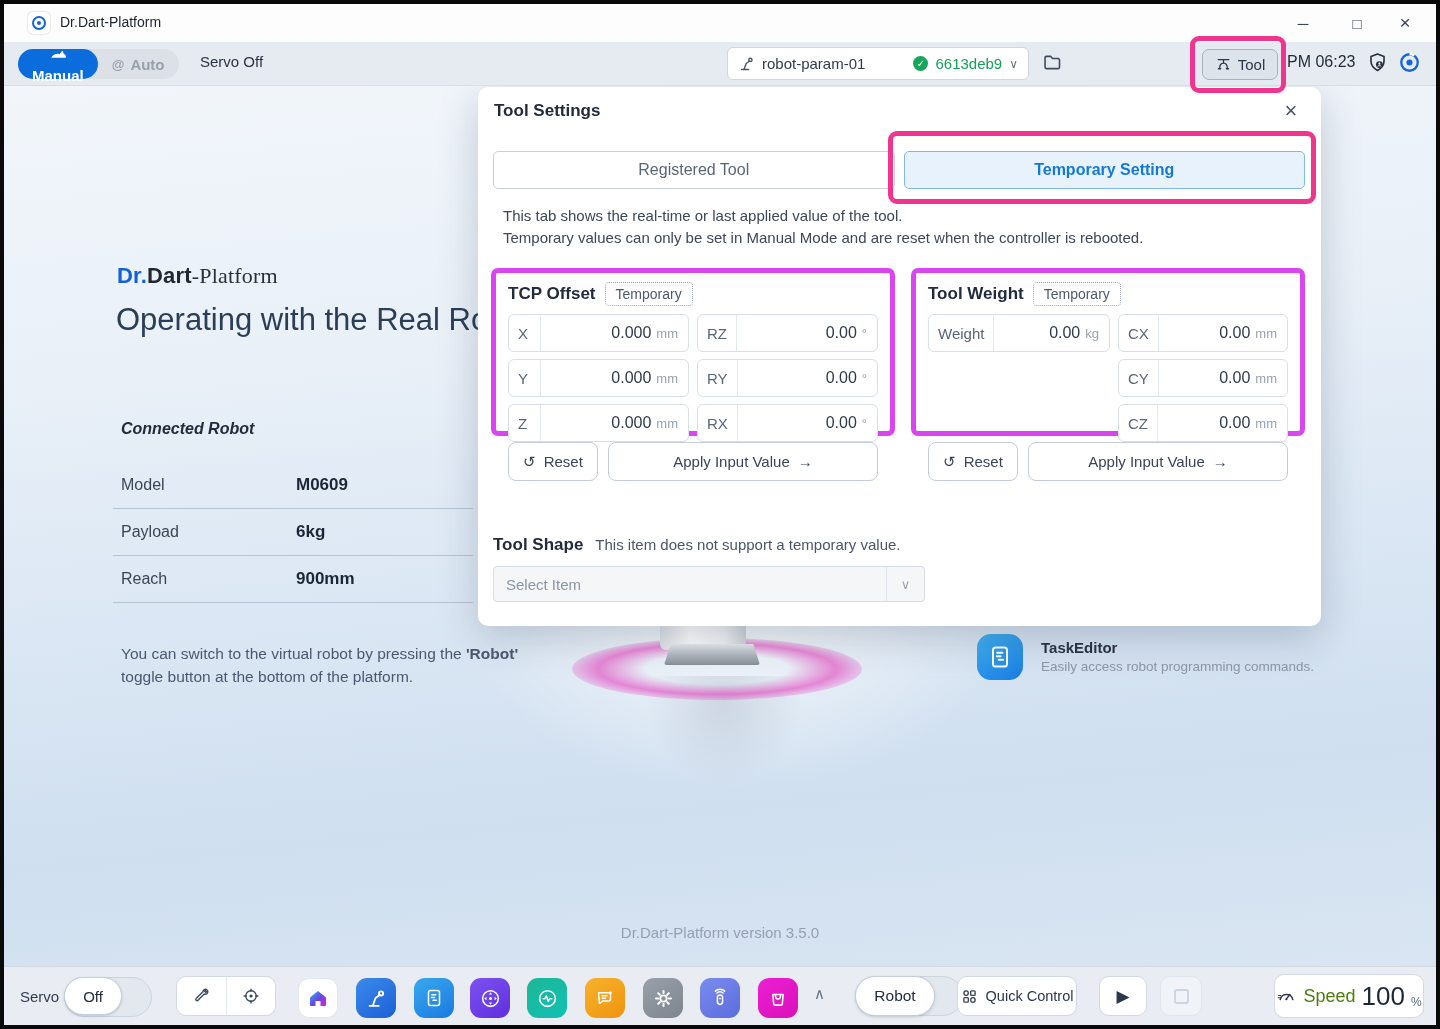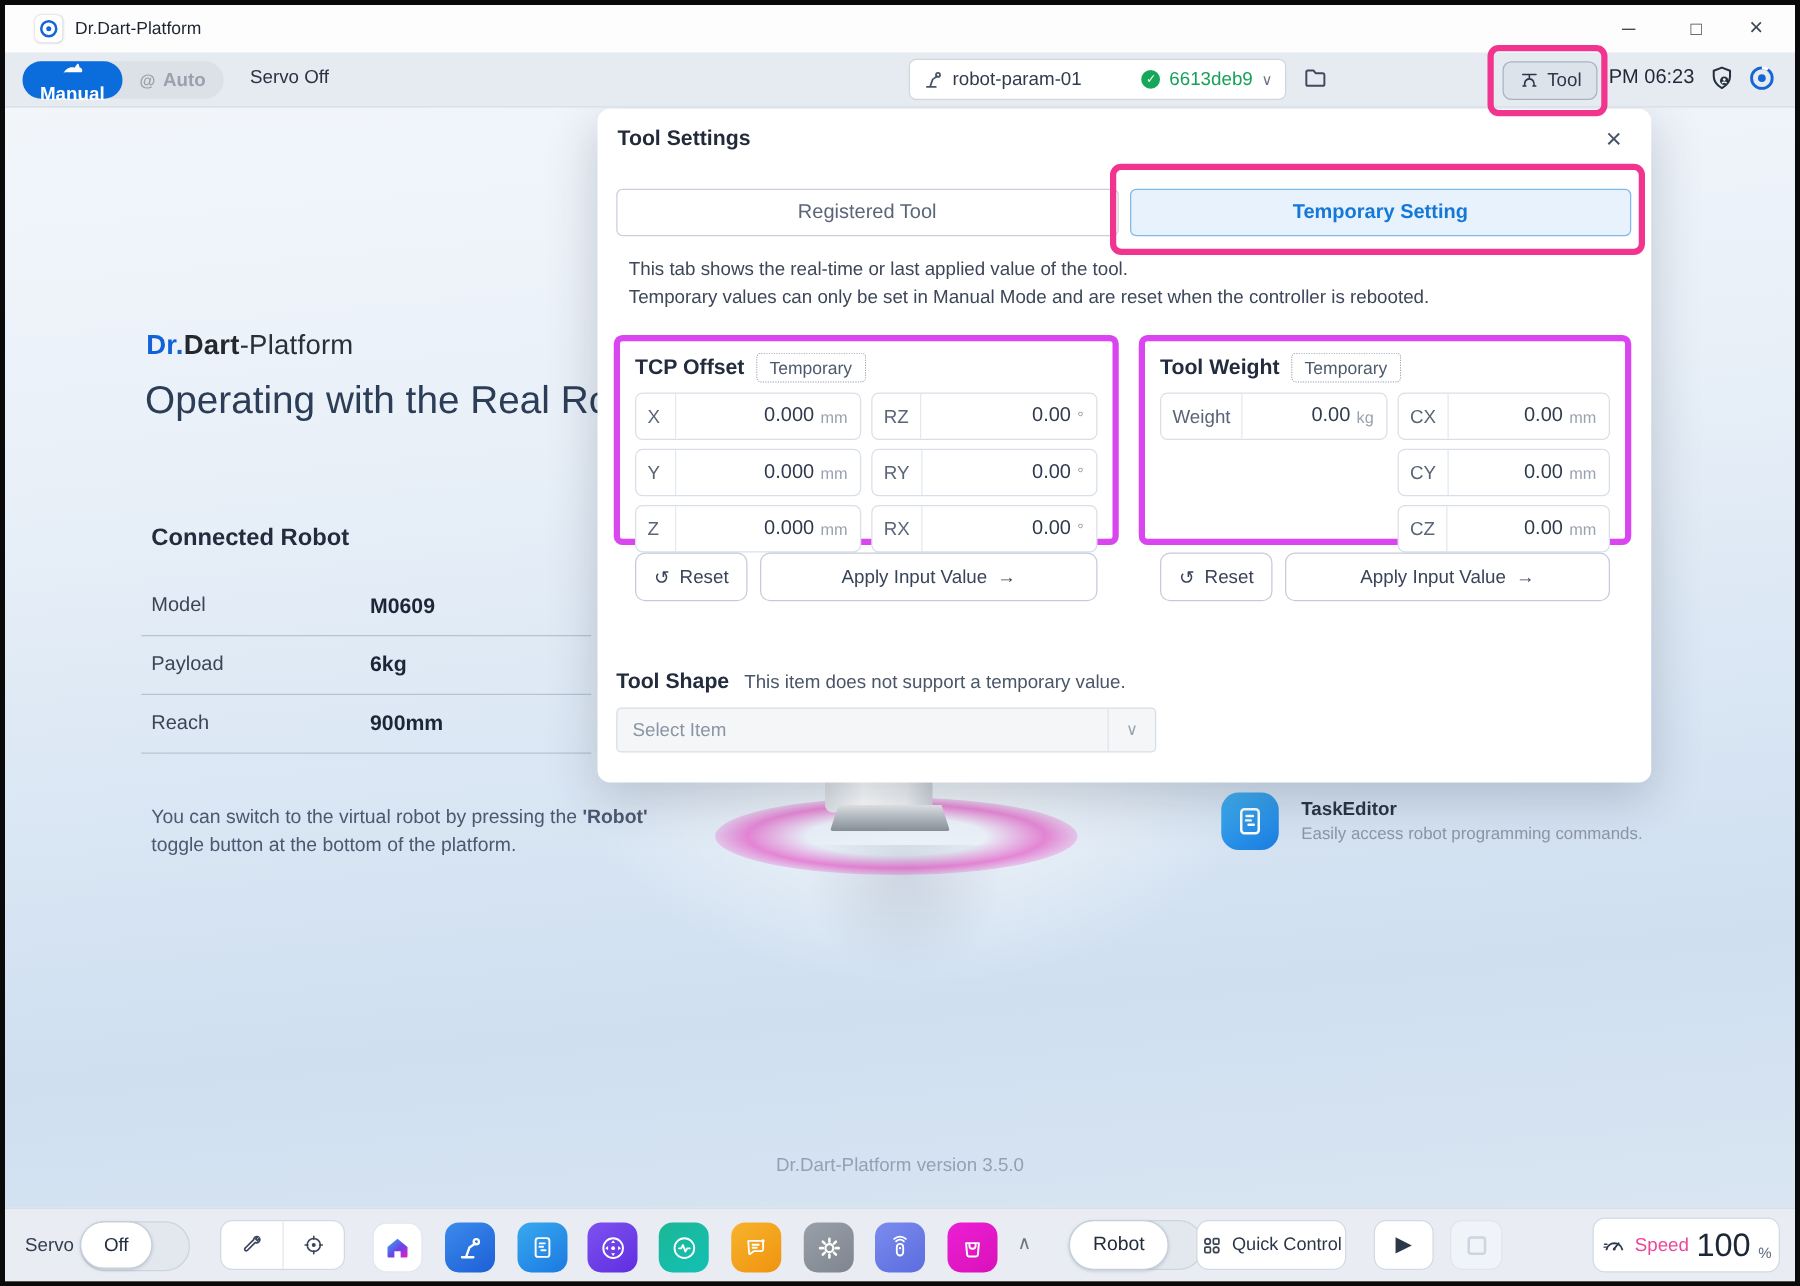--- a/index.html
+++ b/index.html
@@ -45,23 +45,23 @@
   .clock { position:absolute; left:1283px; top:11px; font-size:16px; color:#1f2937; }
   .tb-shield { position:absolute; left:1362px; top:9px; }
   .tb-dart { position:absolute; left:1394px; top:9px; }
 
   
   .main { position:absolute; left:0; top:82px; right:0; bottom:59px;
           background:linear-gradient(175deg,#f2f6fb 0%,#e9f0f8 30%,#dbe7f4 55%,#cfdff0 78%,#d9e5f2 100%); }
   .glow { position:absolute; left:420px; top:300px; width:620px; height:420px;
           background:radial-gradient(ellipse at center, rgba(255,255,255,.85) 0%, rgba(255,255,255,0) 65%); }
   .logo { position:absolute; left:113px; top:177px; font-size:22px; letter-spacing:.2px; }
-  .logo b.dr { color:#1161d8; } .logo b.dart { color:#23282f; } .logo .plat { color:#2a3038; font-weight:normal; }
+  .logo b.dr { color:#1161d8; } .logo b.dart { color:#23282f; } .logo .plat { color:#2a3038; font-weight:normal;font-family:Liberation Serif, serif; }
   .hero-heading { position:absolute; left:112px; top:216px; font-size:31px; color:#2c3e57; white-space:nowrap; }
-  .cr-title { position:absolute; left:117px; top:334px; font-size:19px; font-weight:bold; color:#222c3d; }
+  .cr-title { position:absolute; left:117px; top:334px; font-size:16px; font-weight:bold; color:#222c3d;font-style:italic; }
   .cr-table { position:absolute; left:109px; top:376px; width:360px; }
   .cr-row { display:flex; align-items:center; height:47px; border-bottom:1px solid #b5c4d4; padding:0 8px; }
   .cr-label { width:175px; font-size:16px; color:#3a4556; }
   .cr-value { font-size:17px; font-weight:bold; color:#1c2636; }
   .hint { position:absolute; left:117px; top:556px; width:450px; font-size:15.5px; color:#4c5870; line-height:23px; }
   .version { position:absolute; left:0; right:0; top:838px; text-align:center; font-size:15px; color:#95a1b2; }
 
   
   .robot-col { position:absolute; left:656px; top:510px; width:86px; height:54px;
                background:linear-gradient(90deg,#dfe3e7 0%,#ffffff 35%,#f2f4f6 75%,#cfd4d9 100%);
@@ -145,21 +145,21 @@
   .bb-robot-toggle { left:851px; top:9px; width:108px; height:40px; }
   .bb-robot-toggle .thumb { width:80px; height:40px; font-size:15.5px; }
   .pill { position:absolute; top:9px; height:40px; background:#fff; border:1px solid #d2d9e2; border-radius:10px;
           display:flex; align-items:center; justify-content:center; gap:8px; color:#2c3748; }
   .bb-quick { left:953px; width:120px; font-size:14.5px; }
   .bb-play { left:1095px; width:48px; }
   .bb-play .tri { color:#2c3848; font-size:17px; }
   .bb-stop { left:1156px; width:42px; background:#f0f3f7; border-color:#dfe5ec; }
   .bb-stop .sq { width:15px; height:15px; border:2px solid #ccd5e0; border-radius:3px; }
   .bb-speed { left:1270px; top:7px; width:150px; height:44px; gap:6px; }
-  .speed-label { font-size:15px; color:#ec4899; }
+  .speed-label { font-size:18px; color:#4d7c0f; }
   .speed-val { font-size:26px; color:#1d2736; }
   .speed-unit { font-size:12px; color:#5c6878; align-self:flex-end; margin-bottom:8px; }
   svg { display:block; }
 </style>
 </head>
 <body>
 
 <div class="page">
 <div class="win">
 

